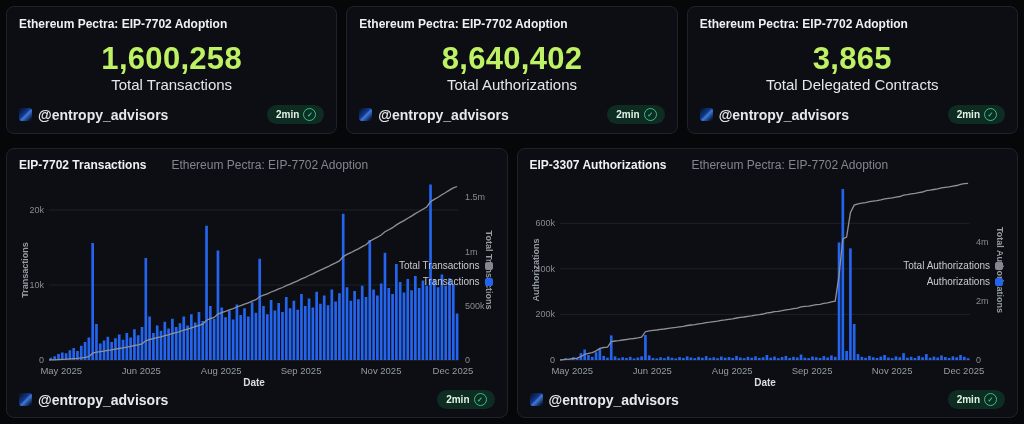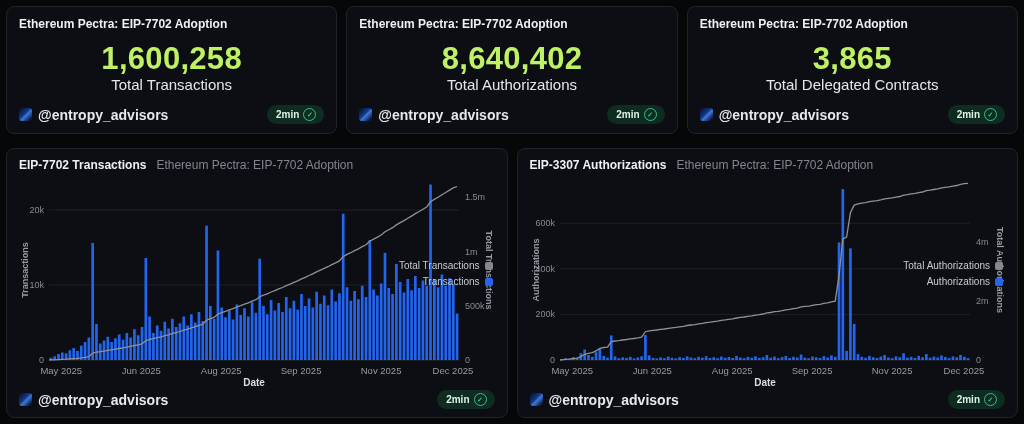--- a/index.html
+++ b/index.html
@@ -16,21 +16,21 @@
   .card-footer{display:flex;align-items:center;gap:6px;}
   .avatar{width:13px;height:13px;border-radius:3px;flex:none;
     background:linear-gradient(135deg,#0a1838 12%,#123a8e 45%,#3f7bdc 55%,#0a1838 88%);}
   .handle{font-size:14px;font-weight:bold;color:#e6e9ec;cursor:pointer;text-align:right;}
   .spacer{flex:1;}
   .badge{display:inline-flex;align-items:center;gap:4px;background:#0e2c21;border-radius:10px;
     padding:3px 8px 3px 9px;font-size:10px;font-weight:bold;color:#dff2e7;cursor:pointer;}
   .badge-check{width:11px;height:11px;border:1px solid #35c08d;border-radius:50%;color:#35c08d;
     font-size:7px;line-height:1;display:inline-flex;align-items:center;justify-content:center;}
   .chart-card{display:flex;flex-direction:column;padding:9px 12px 8px;min-height:0;}
-  .chart-header{display:flex;gap:10px;align-items:flex-end;white-space:nowrap;overflow:hidden;}
+  .chart-header{display:flex;gap:25px;align-items:flex-end;white-space:nowrap;overflow:hidden;}
   .chart-title{font-size:12px;font-weight:bold;color:#eef0f3;}
   .chart-subtitle{font-size:12px;color:#80868f;}
   .plot{position:relative;flex:1;margin-top:2px;min-height:0;}
   .plot svg{position:absolute;left:0;top:0;}
   .legend{position:absolute;right:2px;top:40%;display:flex;flex-direction:column;gap:5px;align-items:flex-end;z-index:2;}
   .legend-item{display:flex;align-items:center;gap:5px;cursor:pointer;}
   .lg-label{font-size:10px;color:#c6cad0;white-space:nowrap;overflow:hidden;display:inline-block;}
   .lg-label.clip{max-width:97px;}
   .lg-swatch{width:8px;height:8px;border-radius:2px;flex:none;}
   .tick{fill:#868c94;font-size:9px;}

